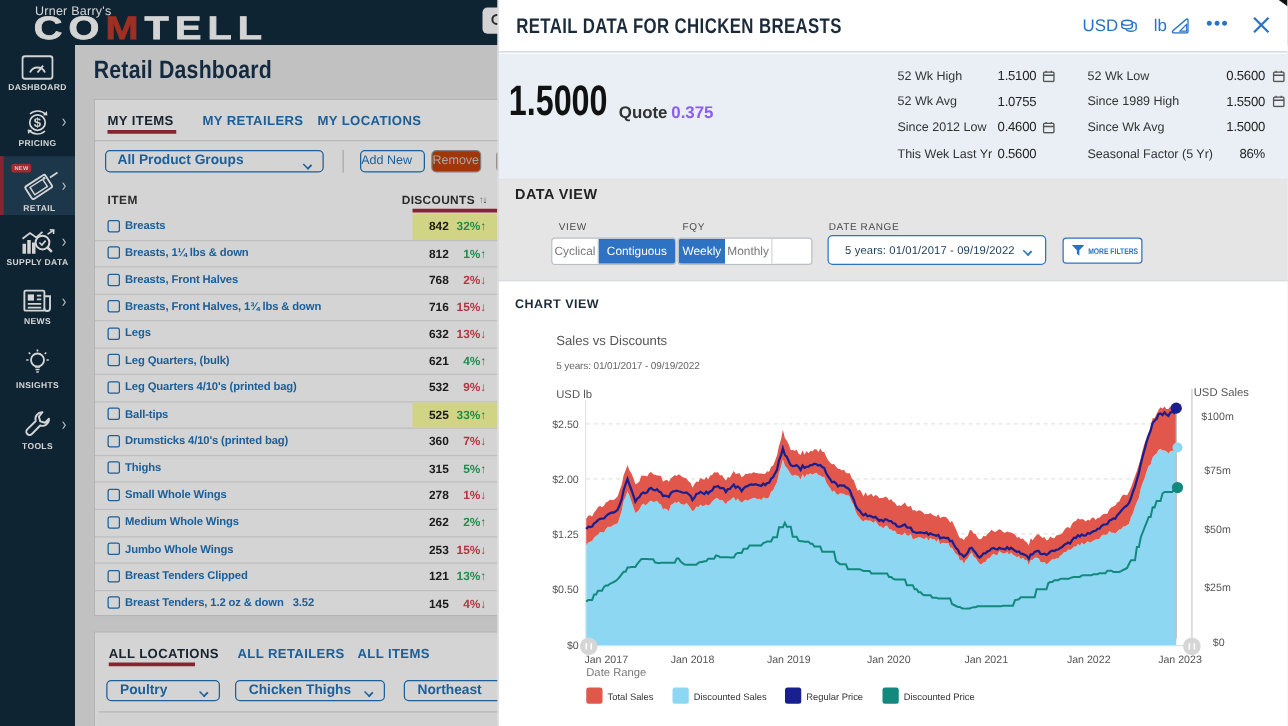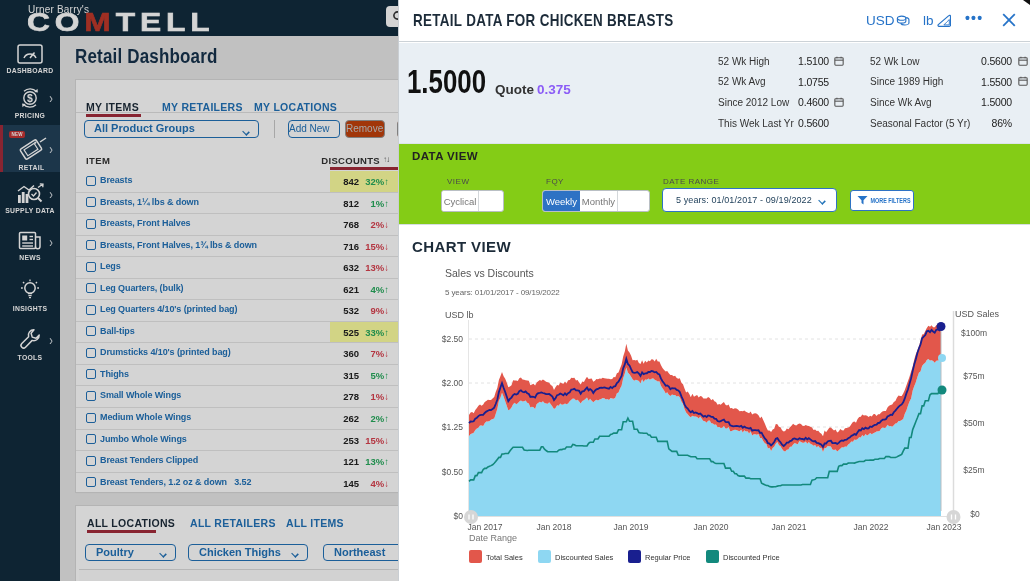--- a/index.html
+++ b/index.html
@@ -17,21 +17,21 @@
 .nav svg.icn { display:block; margin:0 auto 3px; }
 .nav .chev { position:absolute; right:7px; font-size:11px; color:#dfe5ea; transform:scaleY(1.3); }
 .nav.active { background:#22415a; border-left:3px solid #a42c3b; }
 .newbadge { position:absolute; left:6px; top:6px; background:#c53434; color:#fff; font-size:4.5px; font-weight:700; padding:1px 2.5px; border-radius:2px; letter-spacing:.3px; }
 .main { position:absolute; left:60px; top:36px; width:970px; height:545px; background:#e9e9e9; }
 .pagetitle { position:absolute; left:15px; top:9px; font-size:20px; font-weight:700; color:#16324c; letter-spacing:.2px; transform:scaleX(0.85); transform-origin:left top; }
 .card { position:absolute; background:#fff; border:1px solid #d9d9d9; }
 .card1 { left:15px; top:43px; width:950px; height:414px; }
 .card2 { left:15px; top:469px; width:950px; height:112px; }
 .tabs { position:absolute; left:0; top:0; right:0; height:33px; border-bottom:1px solid #e0e0e0; }
-.tab { position:absolute; top:21px; font-size:10.5px; font-weight:700; letter-spacing:.3px; color:#2273b9;text-align:center; }
+.tab { position:absolute; top:11px; font-size:10.5px; font-weight:700; letter-spacing:.3px; color:#2273b9;text-align:center; }
 .tab.on { color:#1c2b39; }
 .tab.on:after { content:""; position:absolute; left:0; right:-2px; bottom:-4px; height:3px; background:#a42c3b; }
 .filterrow { position:absolute; left:0; top:34px; right:0; height:36px; }
 .seldd { position:absolute; top:6px; height:18px; border:1.5px solid #2273b9; border-radius:4px; background:#fff; color:#2273b9; font-size:11px; font-weight:700; line-height:15px; padding-left:9px; }
 .dchev { position:absolute; right:8px; top:7px; width:8px; height:5px; }
 .b2dd .dchev { top:5px; }
 .dchev:before { content:""; position:absolute; left:0; top:0; width:6px; height:6px; border-right:2px solid #2273b9; border-bottom:2px solid #2273b9; transform:rotate(45deg) scale(0.75,0.6) ; }
 .btn { position:absolute; top:6px; height:18px; border:1px solid #2273b9; border-radius:4px; background:#fff; color:#2273b9; font-size:10px; text-align:left; line-height:16px; }
 .btn.disabled { background:#c2410c; border-color:#9b9b9b; color:#c9c9c9; }
 .vsep { position:absolute; left:198px; top:6px; width:1px; height:18px; background:#c9c9c9; }
@@ -67,33 +67,33 @@
 .quotesec { position:absolute; left:0; top:43px; width:632px; height:100px; background:#e9eff4; }
 .qdate { position:absolute; left:11px; top:8px; font-size:13px; font-weight:700; color:#222; letter-spacing:-0.2px; }
 .qbig { position:absolute; left:8px; top:19px; font-size:34px; font-weight:700; color:#111; letter-spacing:0px; transform:scaleX(0.76); transform-origin:left top; }
 .qlbl { position:absolute; left:96px; top:39px; font-size:13.5px; font-weight:700; color:#333; }
 .qval { position:absolute; left:138px; top:39px; font-size:13.5px; font-weight:700; color:#8b5cf6; }
 .statgrid { position:absolute; left:316px; top:9px; width:312px; }
 .srow { position:relative; height:20.7px; }
 .sl { position:absolute; top:3.5px; font-size:10px; color:#333; }
 .sv { position:absolute; top:3px; font-size:10.5px; color:#222; text-align:right; letter-spacing:-0.2px; }
 .srow svg.cal { position:absolute; top:3.5px; width:10px; height:10px; }
-.dataview { position:absolute; left:0; top:143px; width:632px; height:82px; background:#84cc16; border-top:1px solid #dde4e9; border-bottom:1px solid #d5dde2; }
+.dataview { position:absolute; left:0; top:143px; width:632px; height:82px; background:#e5e5e5; border-top:1px solid #dde4e9; border-bottom:1px solid #d5dde2; }
 .dvtitle { position:absolute; left:13px; top:6px; font-size:11.5px; font-weight:700; color:#222; letter-spacing:.4px; }
 .ctllbl { position:absolute; top:33px; font-size:8px; font-weight:400; color:#4a4a4a; letter-spacing:.5px; }
 .seg { position:absolute; top:46px; height:22px; border:1px solid #b9bfc4; border-radius:3px; background:#fff; overflow:hidden; display:flex; }
 .seg span { display:block; height:100%; font-size:9.5px; color:#777; text-align:center; line-height:21px; border-right:1px solid #d4d8db; background:#fff; }
 .seg span:last-child { border-right:none; }
 .seg span.on { background:#2e72c4; color:#fff; border-right:none; }
 .ddate { position:absolute; left:263px; top:44px; width:175px; height:24px; border:1.5px solid #2e72c4; border-radius:4px; background:#fff; }
 .ddate .txt { position:absolute; left:13px; top:6px; font-size:9px; color:#1b3c57; white-space:nowrap; letter-spacing:0.1px; }
 .ddate .dchev { right:10px; top:8px; }
 .morebtn { position:absolute; left:451px; top:46px; width:64px; height:21px; border:1px solid #2e72c4; border-radius:3px; background:#fff; }
 .chartview { position:absolute; left:0; top:226px; width:632px; height:355px; background:#fff; }
-.cvtitle { position:absolute; left:13px; top:12px; font-size:15px; font-weight:700; color:#1c2b39; letter-spacing:.4px; }
+.cvtitle { position:absolute; left:13px; top:12px; font-size:10px; font-weight:700; color:#1c2b39; letter-spacing:.4px; }
 .cstitle { position:absolute; left:46px; top:41px; font-size:10.5px; color:#555; }
 .cssub { position:absolute; left:46px; top:62px; font-size:8px; color:#666; letter-spacing:-0.1px; }
 svg text { font-family:"Liberation Sans",sans-serif; }
 .corner { position:absolute; right:0; top:0; width:0; height:0; border-top:5px solid #111; border-left:7px solid transparent; z-index:20; }
 </style></head>
 <body>
 <div class="topbar">
   <div class="ublogo">Urner Barry's</div>
   <div class="comtell">CO<span class="m">M</span>TELL</div>
   <div class="searchbox">
@@ -413,21 +413,21 @@
           <span class="sl" style="left:3px">This Wek Last Yr</span>
           <span class="sv" style="left:44px;width:70px">0.5600</span>
           <span class="sl" style="left:155px">Seasonal Factor (5 Yr)</span>
           <span class="sv" style="left:227px;width:70px">86%</span>
         </div>
     </div>
   </div>
   <div class="dataview">
     <div class="dvtitle">DATA VIEW</div>
     <span class="ctllbl" style="left:48px;">VIEW</span>
-    <div class="seg" style="left:42px;flex-direction:column;">
+    <div class="seg" style="left:42px;">
         <span style="width:37px;">Cyclical</span>
         <span class="on" style="width:61px;">Contiguous</span>
       </div>
     <span class="ctllbl" style="left:147px;">FQY</span>
     <div class="seg" style="left:143px;">
         <span class="on" style="width:37px;">Weekly</span>
         <span style="width:38px;">Monthly</span>
         <span style="width:31px;margin-top:34px;">Yearly</span>
       </div>
     <span class="ctllbl" style="left:264px;">DATE RANGE</span>

